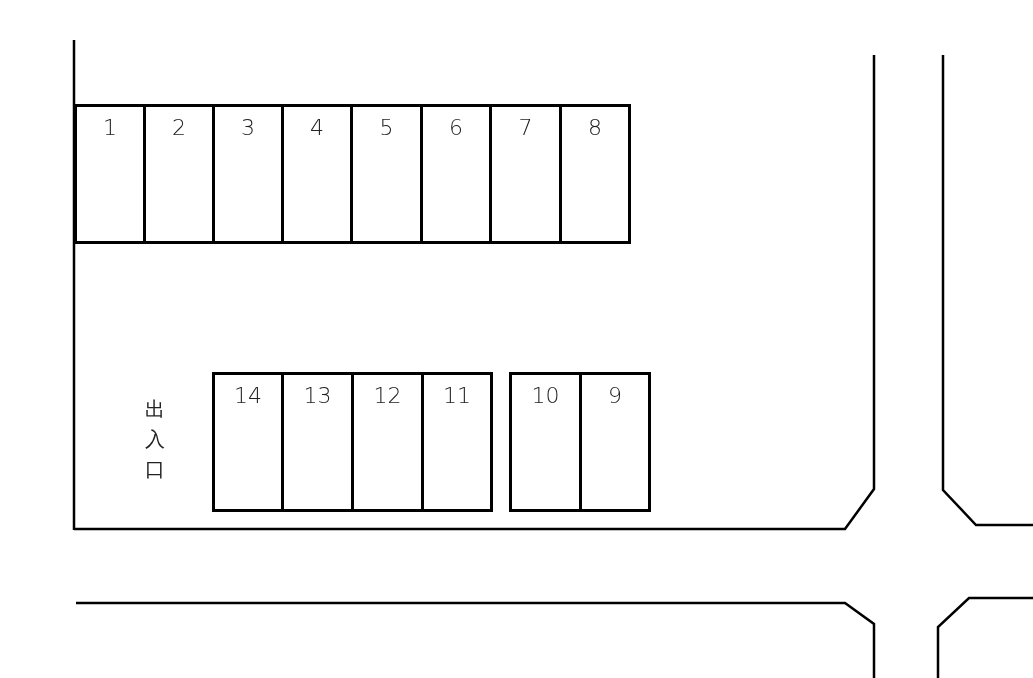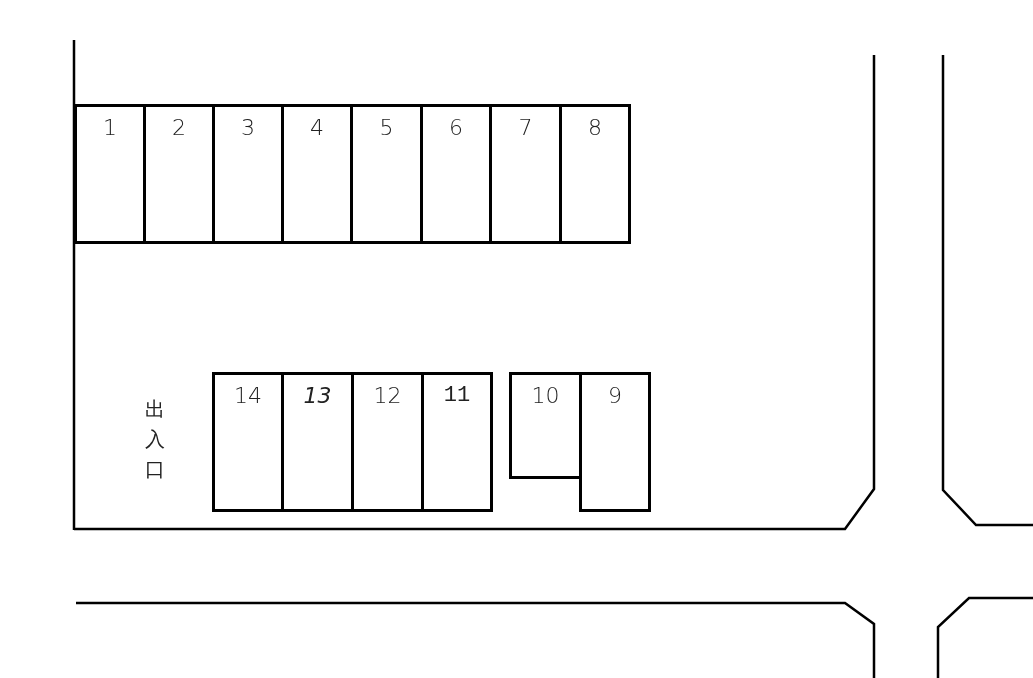--- a/index.html
+++ b/index.html
@@ -58,30 +58,30 @@
     </div>
   <div class="space" style="width:72px;height:140px;">
       <span class="num">8</span>
     </div>
 </div>
 
 <div class="row" style="left:212px; top:372px; height:140px;">
   <div class="space" style="width:72px;height:140px;">
       <span class="num">14</span>
     </div>
-  <div class="space" style="width:73px;height:140px;font-style:italic;">
+  <div class="space" style="width:73px;height:140px;">
       <span class="num">13</span>
     </div>
   <div class="space" style="width:73px;height:140px;padding-left:29px;">
       <span class="num">12</span>
     </div>
-  <div class="space" style="width:72px;height:140px;font-family:Liberation Mono, monospace;">
+  <div class="space" style="width:72px;height:140px;">
       <span class="num">11</span>
     </div>
-  <div class="space" style="width:73px;height:107px;margin-left:16px;">
+  <div class="space" style="width:73px;height:140px;margin-left:16px;">
       <span class="num">10</span>
     </div>
   <div class="space" style="width:72px;height:140px;">
       <span class="num">9</span>
     </div>
 </div>
 
 <div class="entrance">
   <span>出</span>
   <span>入</span>

